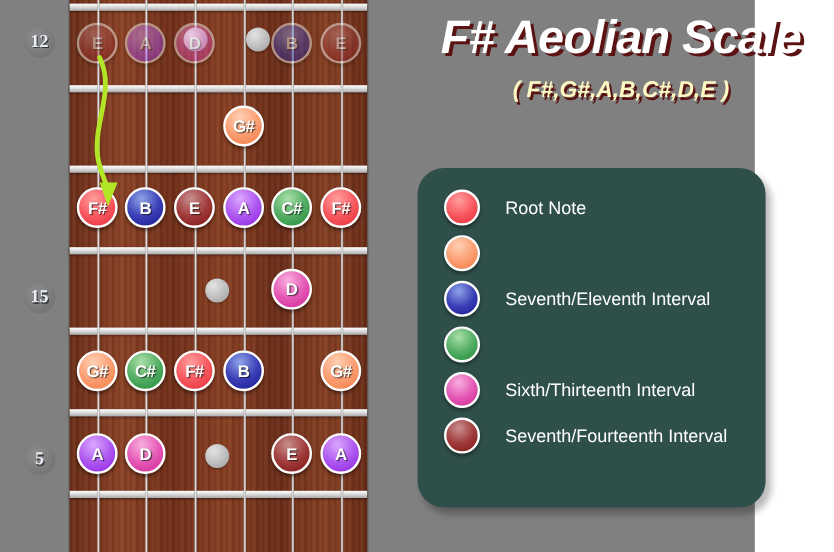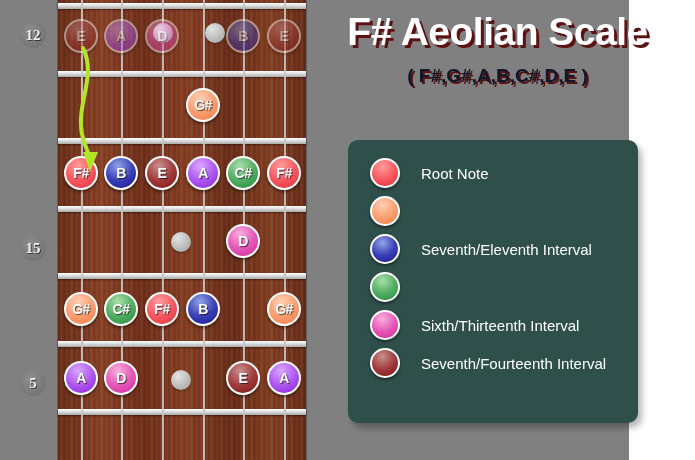--- a/index.html
+++ b/index.html
@@ -98,48 +98,49 @@
   #arrow-svg {
     position: absolute;
     left: 0; top: 0;
     width: 335px; height: 460px;
     pointer-events: none;
   }
 
   
   #title-block {
     position: absolute;
-    left: 320px; top: 10px;
+    left: 340px; top: 10px;
     width: 355px;
     text-align: center;
+    font-style: italic;
   }
   #scale-title {
     font-size: 39px;
     font-weight: bold;
     color: #ffffff;
     text-shadow: 3px 3px 0 #5b1212;
     white-space: nowrap;
     letter-spacing: -0.5px;
   }
   #scale-notes {
     margin-top: 11px;
     font-size: 19px;
     font-weight: bold;
-    color: #0f172a;
+    color: #fef9c3;
     text-shadow: 2px 2px 0 #5b1212;
     white-space: nowrap;
   }
 
   
   #legend-panel {
     position: absolute;
     left: 348px; top: 140px;
     width: 290px; height: 283px;
     background: #2f4f4a;
-    border-radius: 10px;
+    border-radius: 22px;
     box-shadow: 4px 5px 6px rgba(0,0,0,0.28);
     padding: 14px 0 0 22px;
   }
   .legend-row {
     display: flex;
     align-items: center;
     height: 38px;
   }
   .legend-swatch {
     width: 30px; height: 30px;

